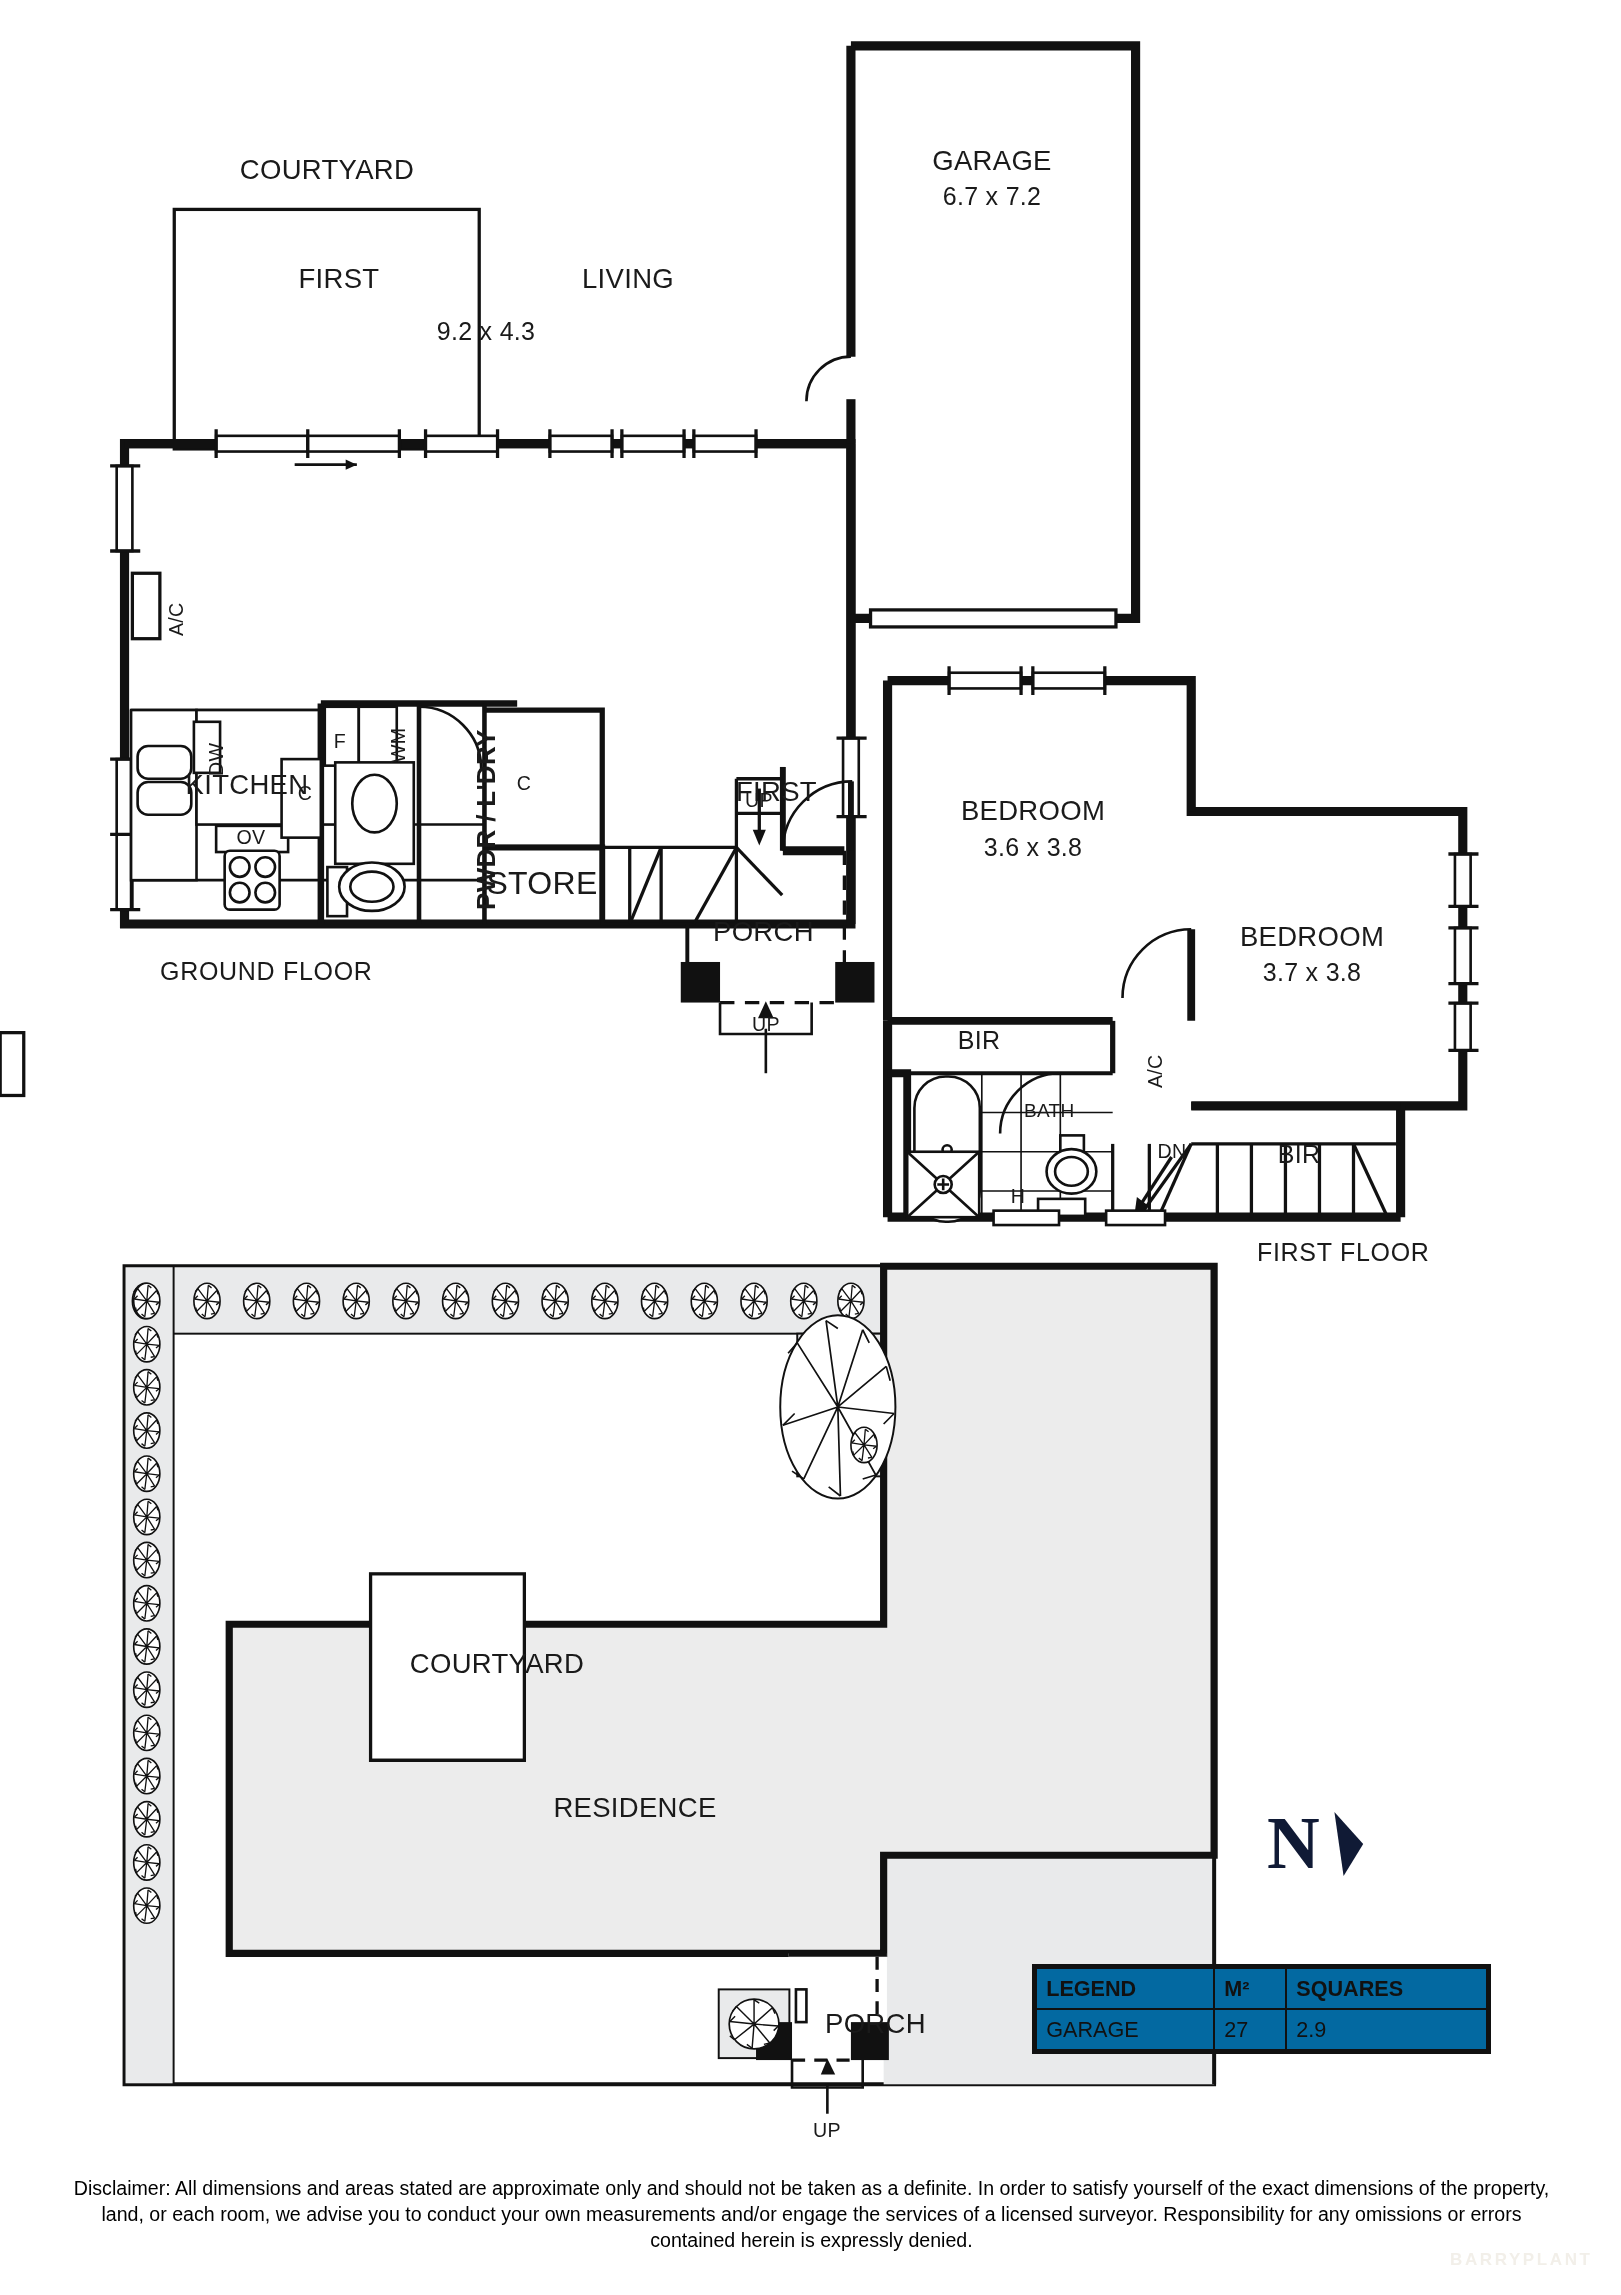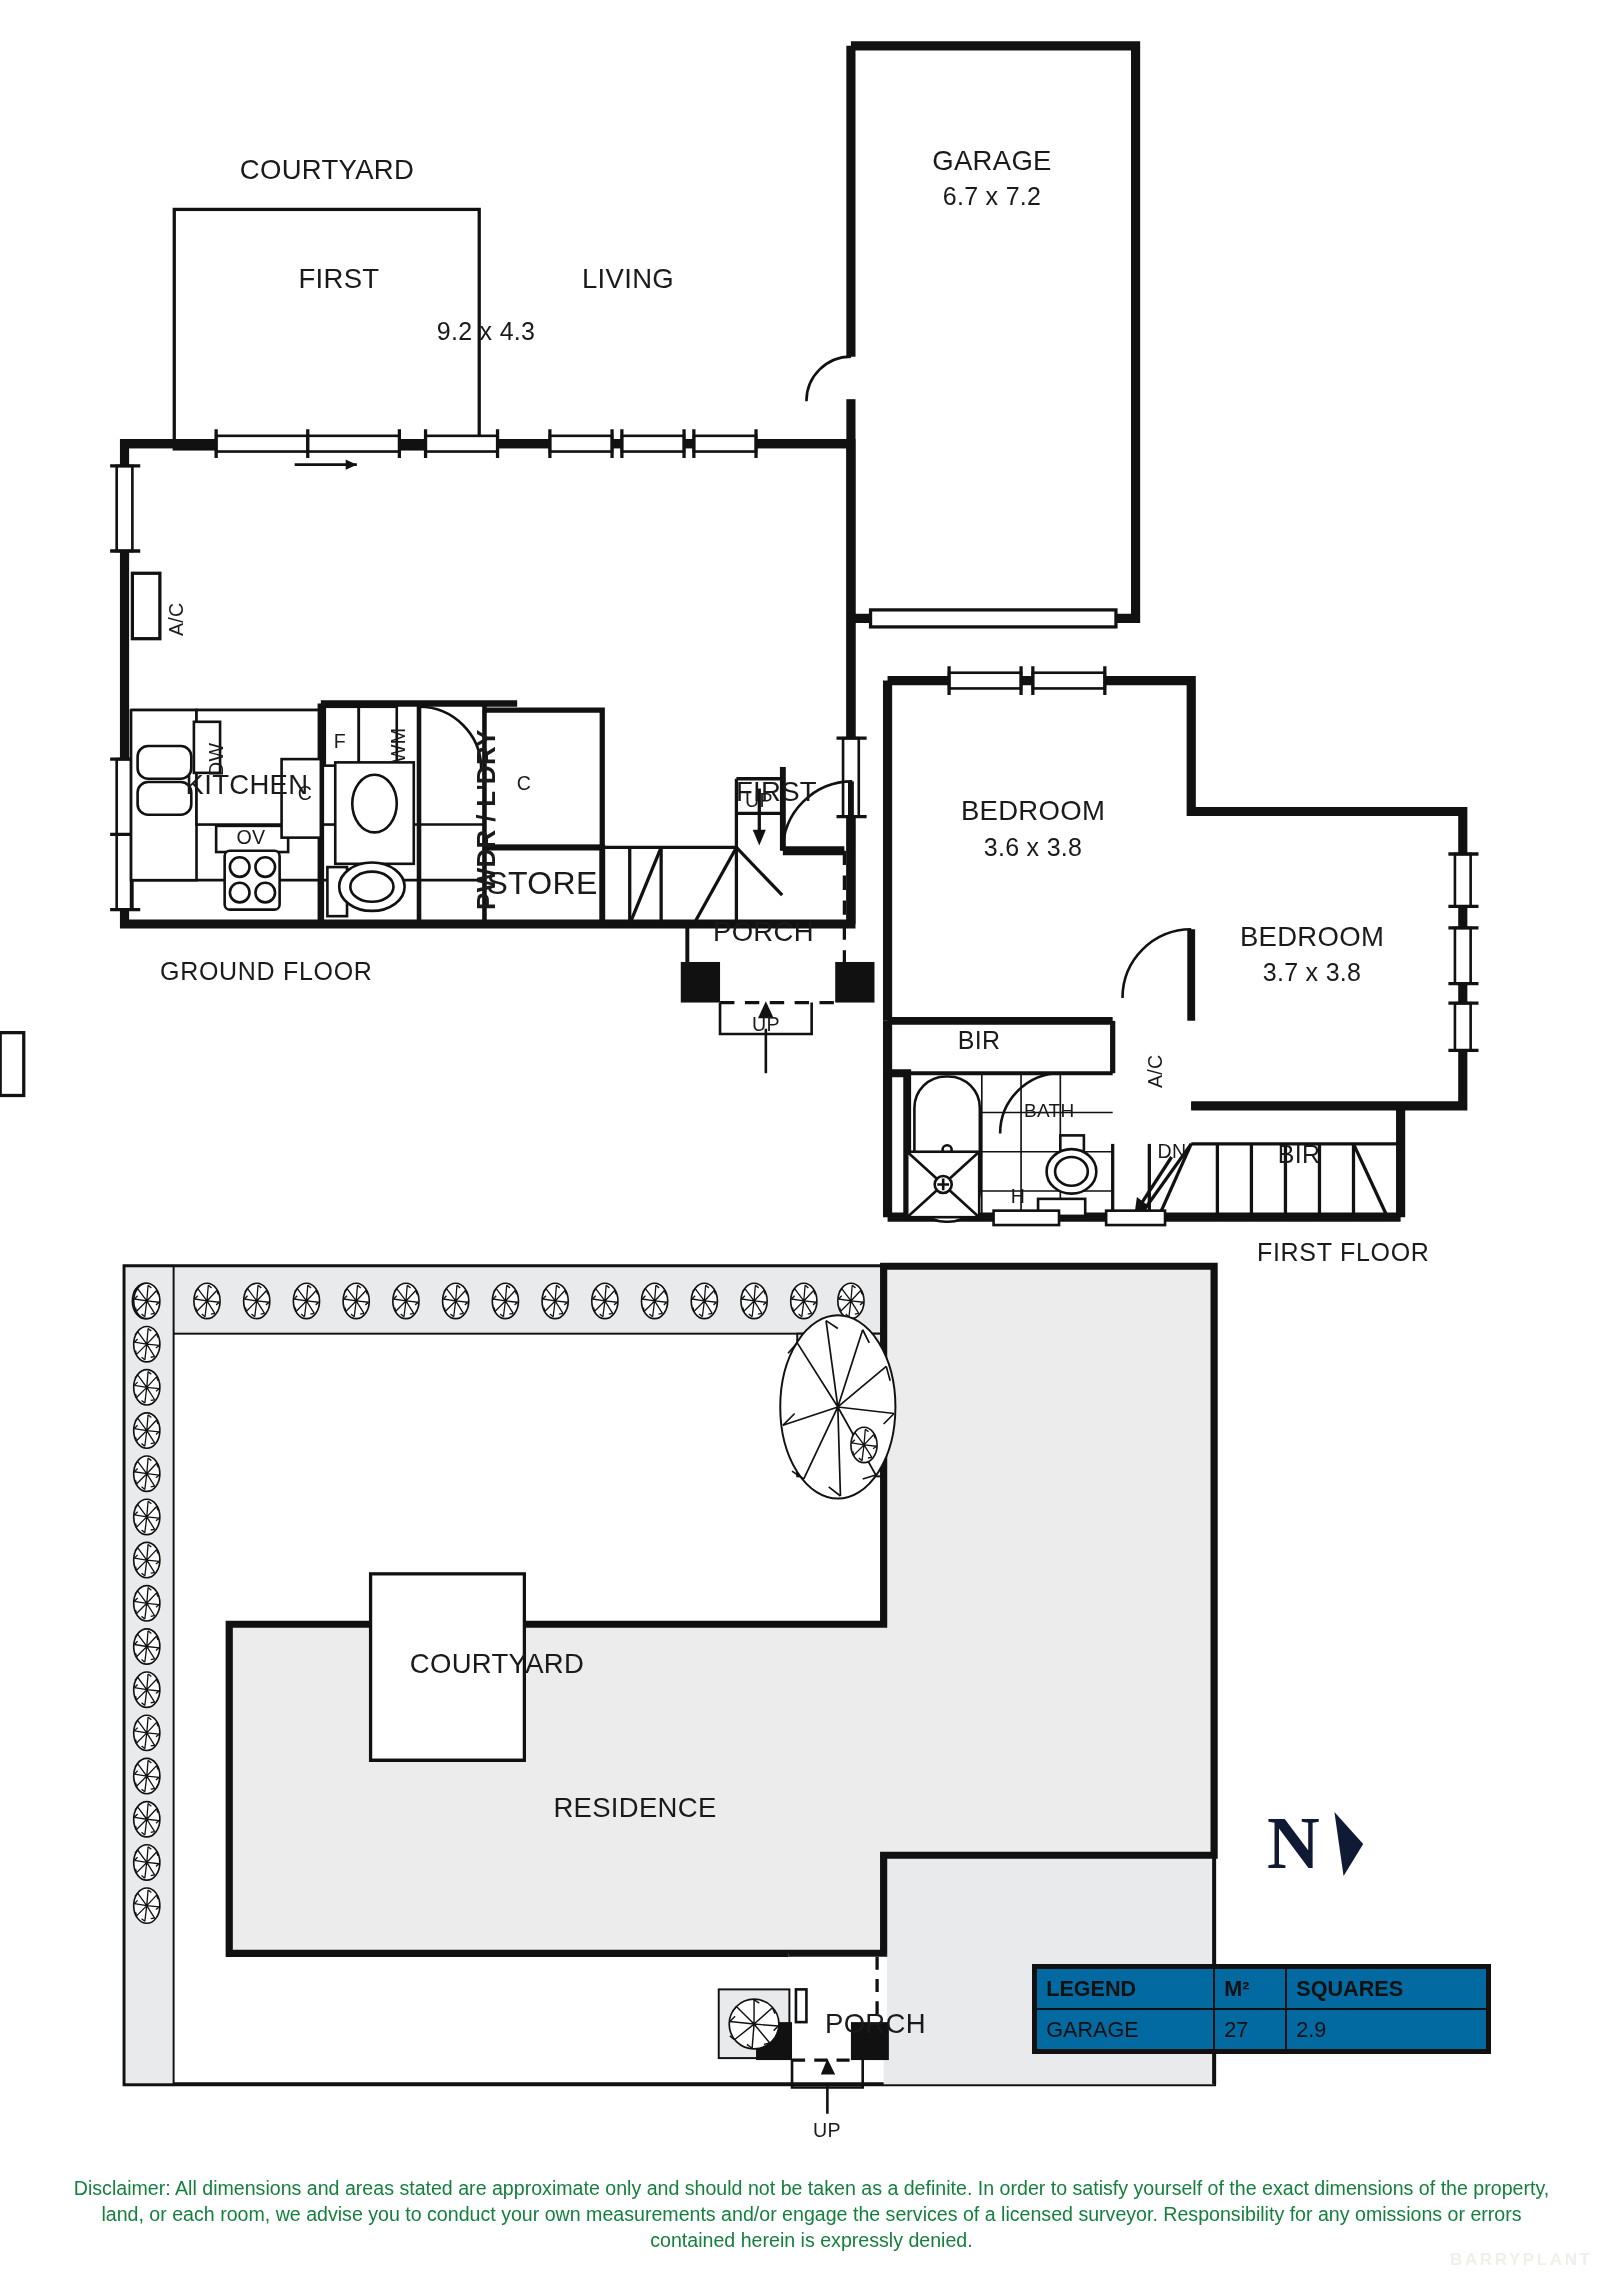--- a/index.html
+++ b/index.html
@@ -20,21 +20,21 @@
   
   #legend{position:absolute;left:1032px;top:1964px;width:453px;border:3.3px solid #111;
           border-collapse:collapse;background:#0369a1;}
   #legend table{border-collapse:collapse;width:100%;}
   #legend td,#legend th{border:2px solid #111;padding:6.5px 9.2px;font-size:21.6px;
           font-family:"Liberation Sans",sans-serif;text-align:left;color:#111;}
   #legend th{font-weight:bold;}
   #legend td.num,#legend th.num{text-align:left;}
   
   #disclaimer{position:absolute;left:59px;top:2176px;width:1505px;text-align:center;
-     font-size:19.6px;line-height:1.32;color:#15803d;}
+     font-size:19.6px;line-height:1.32;color:#000000;}
   #watermark{position:absolute;right:29.5px;bottom:25px;font-size:17px;letter-spacing:2.6px;
      color:#f2efe9;font-weight:bold;}
   #northArrow{position:absolute;left:1267px;top:1807px;color:#101a35;}
   #northArrow .nletter{font-family:"Liberation Serif",serif;font-size:73px;font-weight:bold;
      line-height:1;display:inline-block;vertical-align:middle;}
   #northArrow .ntri{display:inline-block;vertical-align:middle;margin-left:6.5px;}
 </style>
 </head>
 <body>
 

